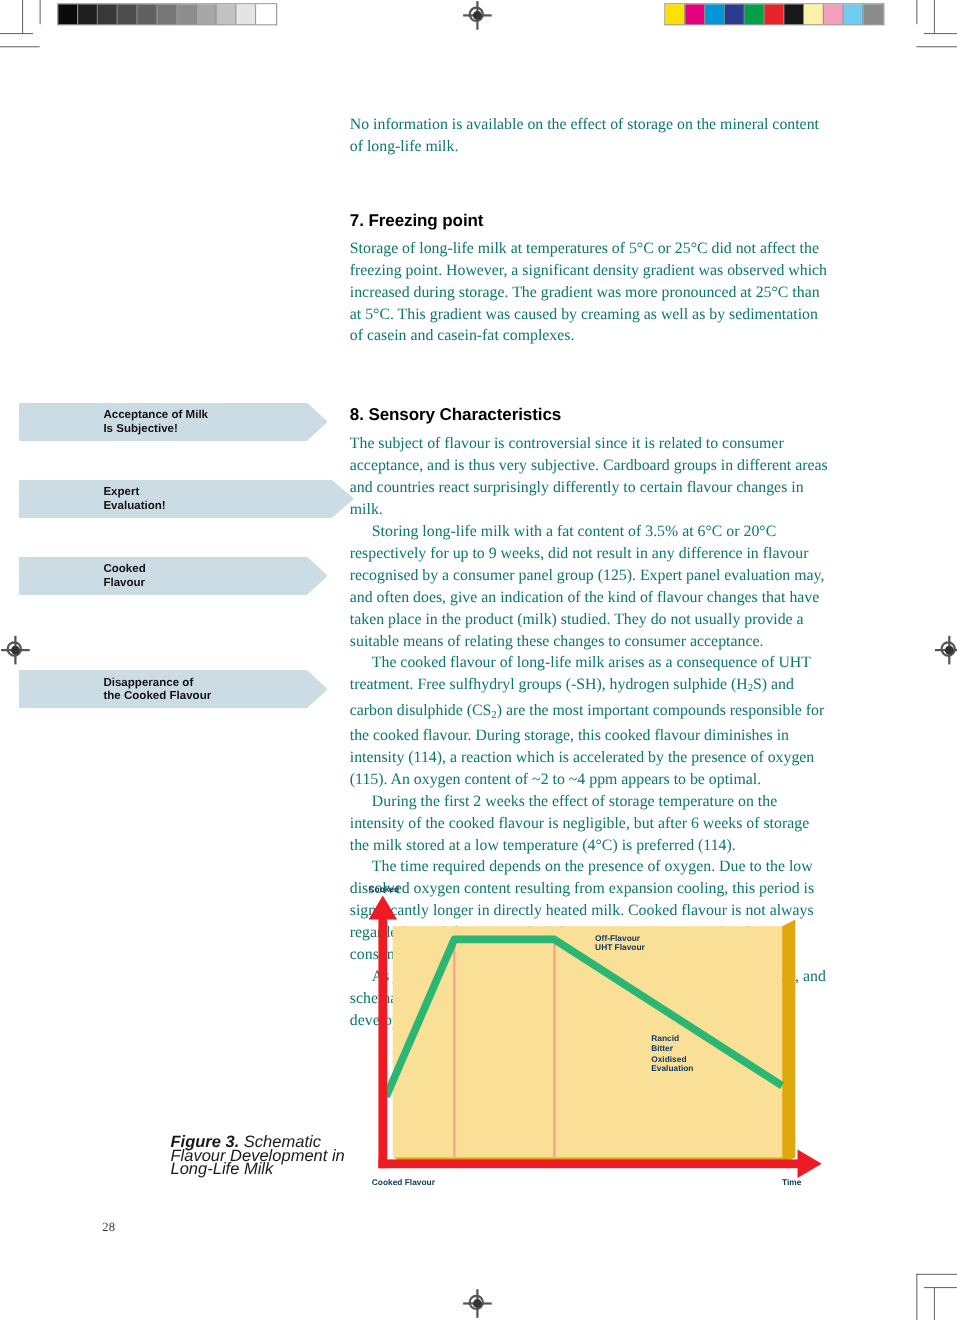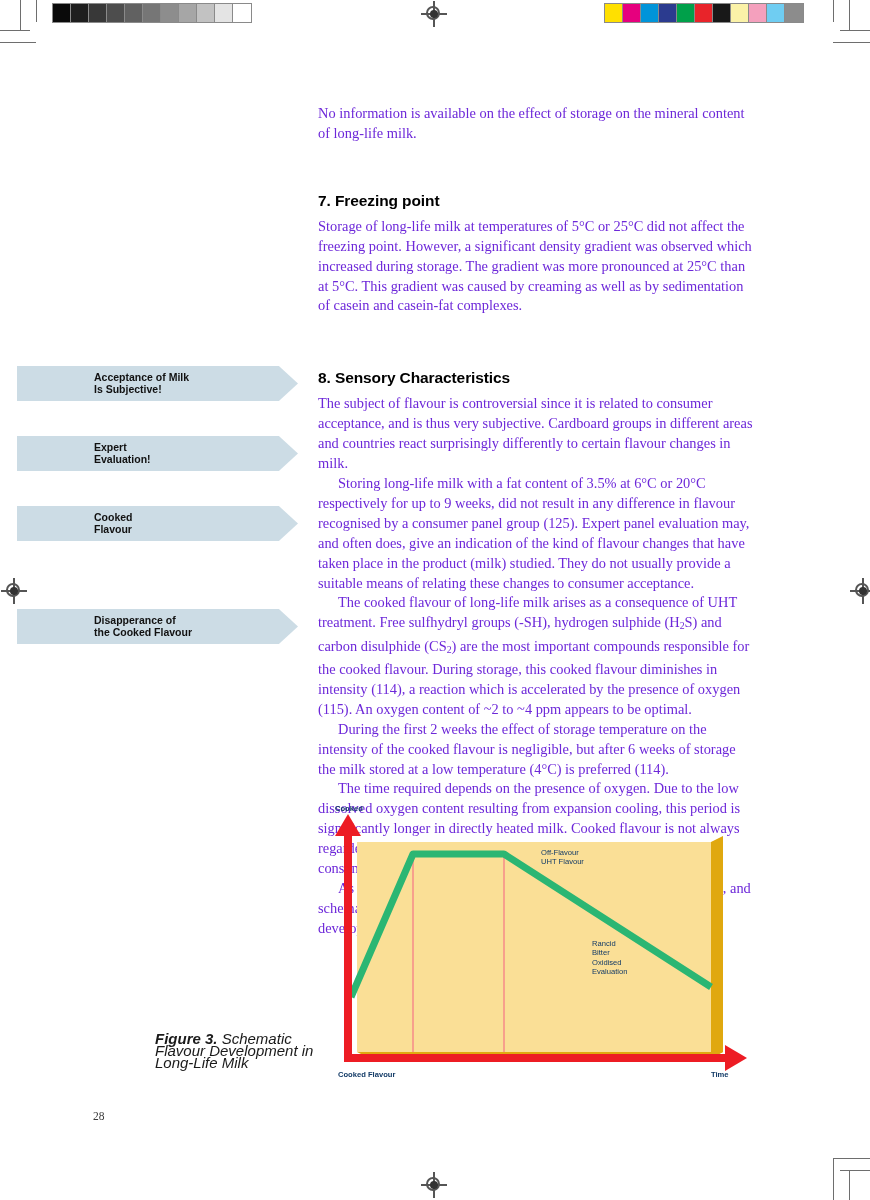--- a/index.html
+++ b/index.html
@@ -80,21 +80,21 @@
   }
   .section { margin-bottom: 0; }
   #section-freezing  { margin-top: 48px; }
   #section-sensory   { margin-top: 53px; }
 
   p.body-text {
     font-size: 14.4px;
     line-height: 19.9px;
     margin: 0;
     text-align: left;
-    color: #6d28d9;
+    color: #0f766e;
   }
   p.body-text.indented { text-indent: 20px; }
 
   sub { font-size: 0.68em; vertical-align: -0.25em; }
 
   
   .callout {
     position: absolute;
     left: 17px;
     width: 281px;
@@ -112,21 +112,21 @@
     clip-path: polygon(0 0, 93.2% 0, 100% 50%, 93.2% 100%, 0 100%);
   }
   .callout .callout-text {
     position: absolute;
     left: 77px;
     top: 50%;
     transform: translateY(-50%);
     white-space: pre-line;
   }
   #callout-0 { top: 366px; }
-  #callout-1 { top: 436px; }
+  #callout-1 { top: 436px; padding-left: 24px; }
   #callout-2 { top: 506px; }
   #callout-3 { top: 609px; }
 
   
   #figure-block {
     position: absolute;
     left: 333px;
     top: 812px;
     width: 415px;
     height: 278px;
@@ -152,21 +152,21 @@
     font-family: "Liberation Sans", sans-serif;
     font-size: 7.6px;
     font-weight: bold;
     color: #123a66;
     white-space: nowrap;
   }
   .fig-annotation {
     position: absolute;
     font-family: "Liberation Sans", sans-serif;
     font-size: 7.6px;
-    font-weight: normal;
+    font-weight: bold;
     color: #123a66;
     line-height: 9.4px;
     white-space: pre-line;
   }
 
   #page-number {
     position: absolute;
     left: 93px;
     top: 1110px;
     font-size: 11.5px;

